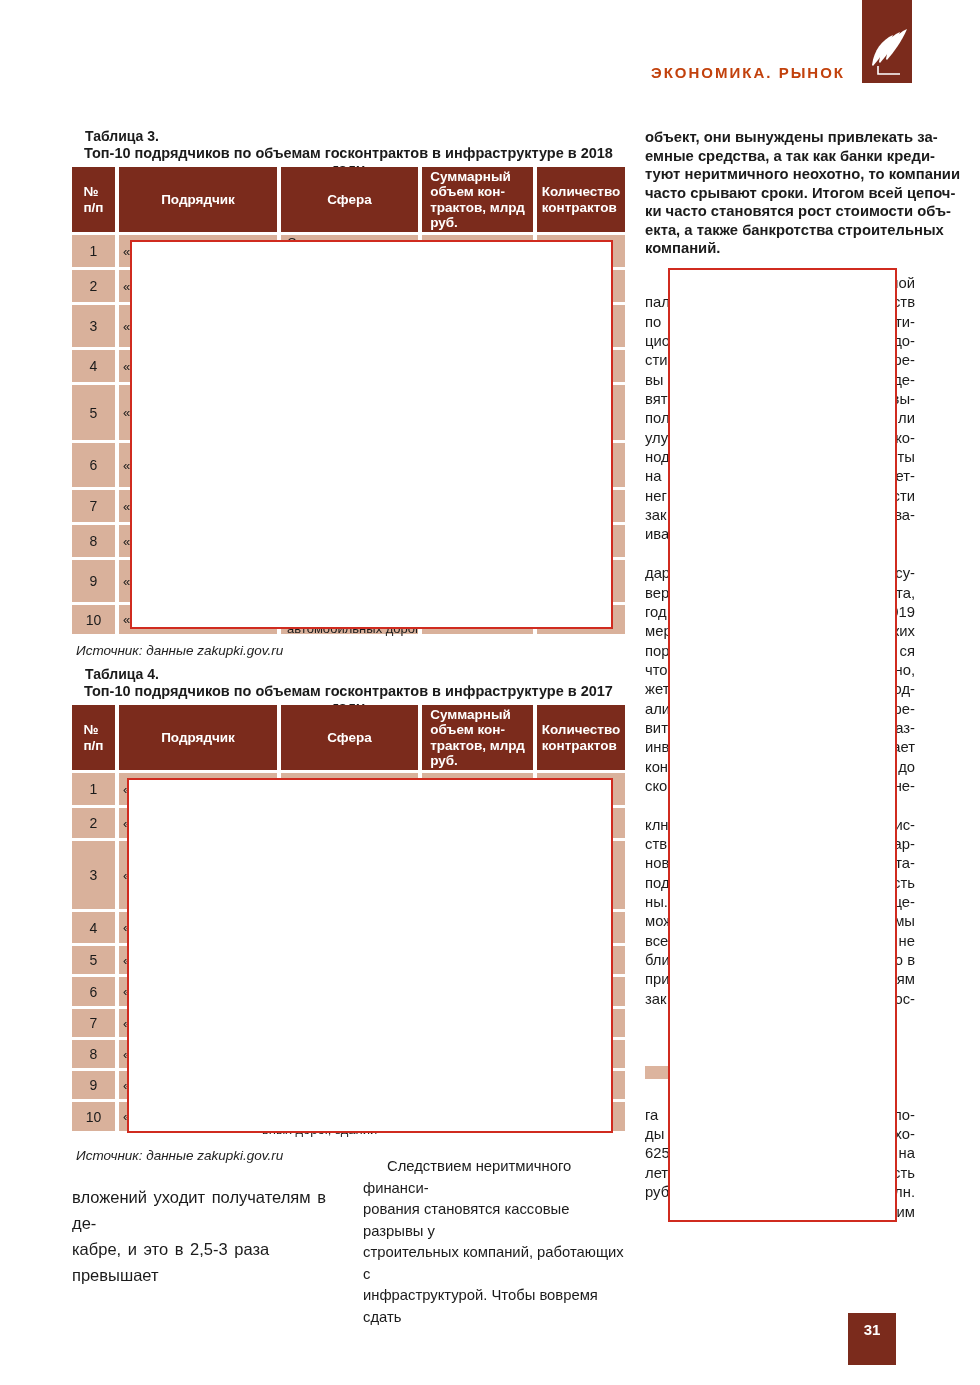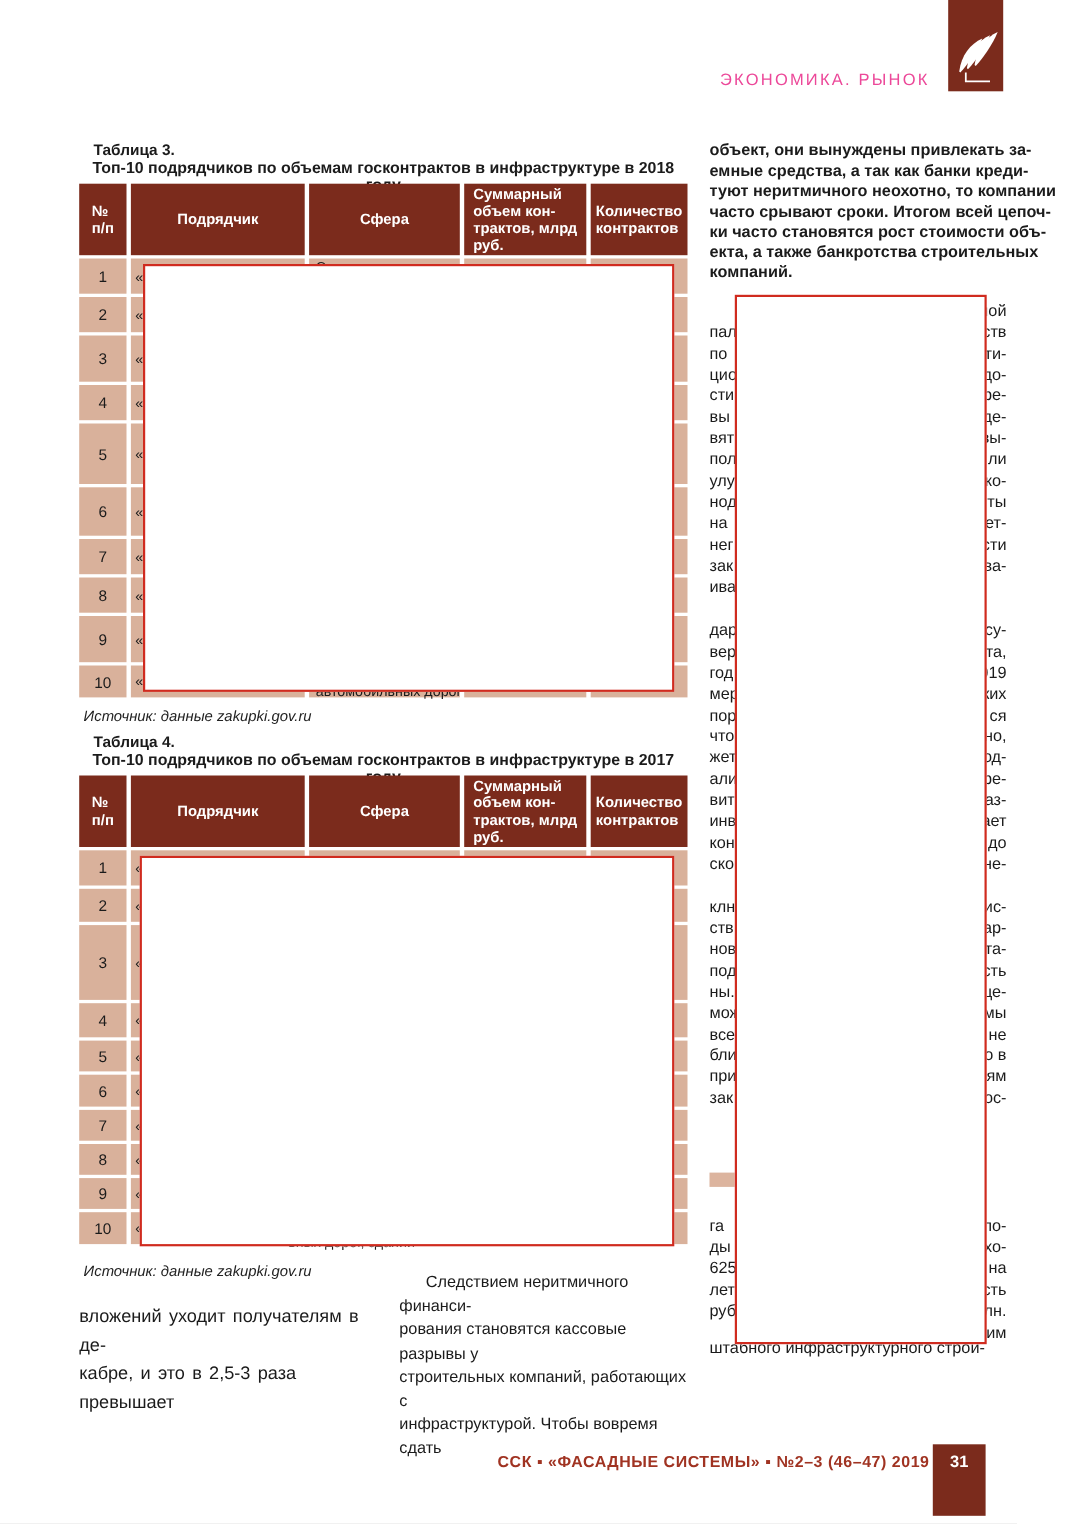--- a/index.html
+++ b/index.html
@@ -1,20 +1,20 @@
 <!DOCTYPE html>
 <html><head>
 <meta charset="utf-8">
 <style>
   html,body{margin:0;padding:0;background:#e8e8e8;}
   .page{position:relative;width:980px;height:1385px;background:#ffffff;overflow:hidden;
         font-family:"Liberation Sans", sans-serif;color:#1b1b1b;}
   
-  .section-title{position:absolute;top:64px;right:135px;font-size:15px;font-weight:normal;
-                 letter-spacing:2px;color:#ec4899;}
+  .section-title{position:absolute;top:64px;right:135px;font-size:15px;font-weight:bold;
+                 letter-spacing:2px;color:#c2410c;}
   .logo-box{position:absolute;left:862px;top:0;width:50px;height:83px;background:#7b2b1c;}
   
   .tbl-caption{position:absolute;width:540px;font-size:14px;font-weight:bold;}
   .tbl-title{position:absolute;width:553px;text-align:center;font-size:14.5px;font-weight:bold;}
   
   .tbl{position:absolute;left:72px;width:553px;}
   .grid-row{display:grid;grid-template-columns:43px 158px 137px 111px 88px;column-gap:4px;margin-bottom:3px;}
   .hcell{background:#7b2b1c;color:#fff;font-weight:bold;font-size:13.5px;line-height:15.5px;
          display:flex;align-items:center;justify-content:center;text-align:left;white-space:pre-line;height:65px;}
   .cell{background:#d9b19b;}
@@ -35,21 +35,21 @@
   .frag-col.right{right:0;width:80px;text-align:right;}
   .tan-bar{position:absolute;left:645px;top:1066px;width:23px;height:13px;background:#dcb49e;z-index:1;}
   .rc-bottom{position:absolute;left:645px;top:1216px;width:272px;font-size:14.8px;line-height:20px;}
   
   .bl-para{position:absolute;left:72px;top:1184px;width:284px;font-size:16.5px;line-height:26px;word-spacing:2px;}
   .bm-para{position:absolute;left:363px;top:1156px;width:270px;font-size:14.8px;line-height:21.5px;}
   .bm-para div:first-child{text-indent:24px;}
   
   .footer-line{position:absolute;top:1322px;right:135px;font-size:14.5px;font-weight:bold;
                letter-spacing:0.5px;color:#a03322;}
-  .page-num-box{position:absolute;left:848px;top:1313px;width:48px;height:65px;background:#7b2b1c;
+  .page-num-box{position:absolute;left:848px;top:1313px;width:48px;height:52px;background:#7b2b1c;
                 color:#fff;font-weight:bold;font-size:15px;text-align:center;padding-top:8px;box-sizing:border-box;}
 </style>
 </head>
 <body>
 
 <div class="page">
 
   <div class="section-title">ЭКОНОМИКА. РЫНОК</div>
   <div class="logo-box">
     <span>
@@ -393,34 +393,32 @@
         <div>хо-</div>
         <div>на</div>
         <div>сть</div>
         <div>лн.</div>
         <div>им</div>
       </div>
   </div>
   <div class="tan-bar"></div>
 
   <div class="rc-bottom">
-      <div>штабного инфраструктурного строи-</div>
     </div>
 
   <div class="bl-para">
       <div>вложений уходит получателям в де-</div>
       <div>кабре, и это в 2,5-3 раза превышает</div>
     </div>
   <div class="bm-para">
       <div>Следствием неритмичного финанси-</div>
       <div>рования становятся кассовые разрывы у</div>
       <div>строительных компаний, работающих с</div>
       <div>инфраструктурой. Чтобы вовремя сдать</div>
     </div>
 
   <div class="redaction" style="left:130px;top:240px;width:479px;height:385px;"></div>
   <div class="redaction" style="left:127px;top:778px;width:482px;height:351px;"></div>
   <div class="redaction" style="left:668px;top:268px;width:225px;height:950px;"></div>
 
-  <div class="footer-line">ССК ▪ «ФАСАДНЫЕ СИСТЕМЫ» ▪ №2–3 (46–47) 2019</div>
   <div class="page-num-box">31</div>
 
 </div>
 
 </body></html>

